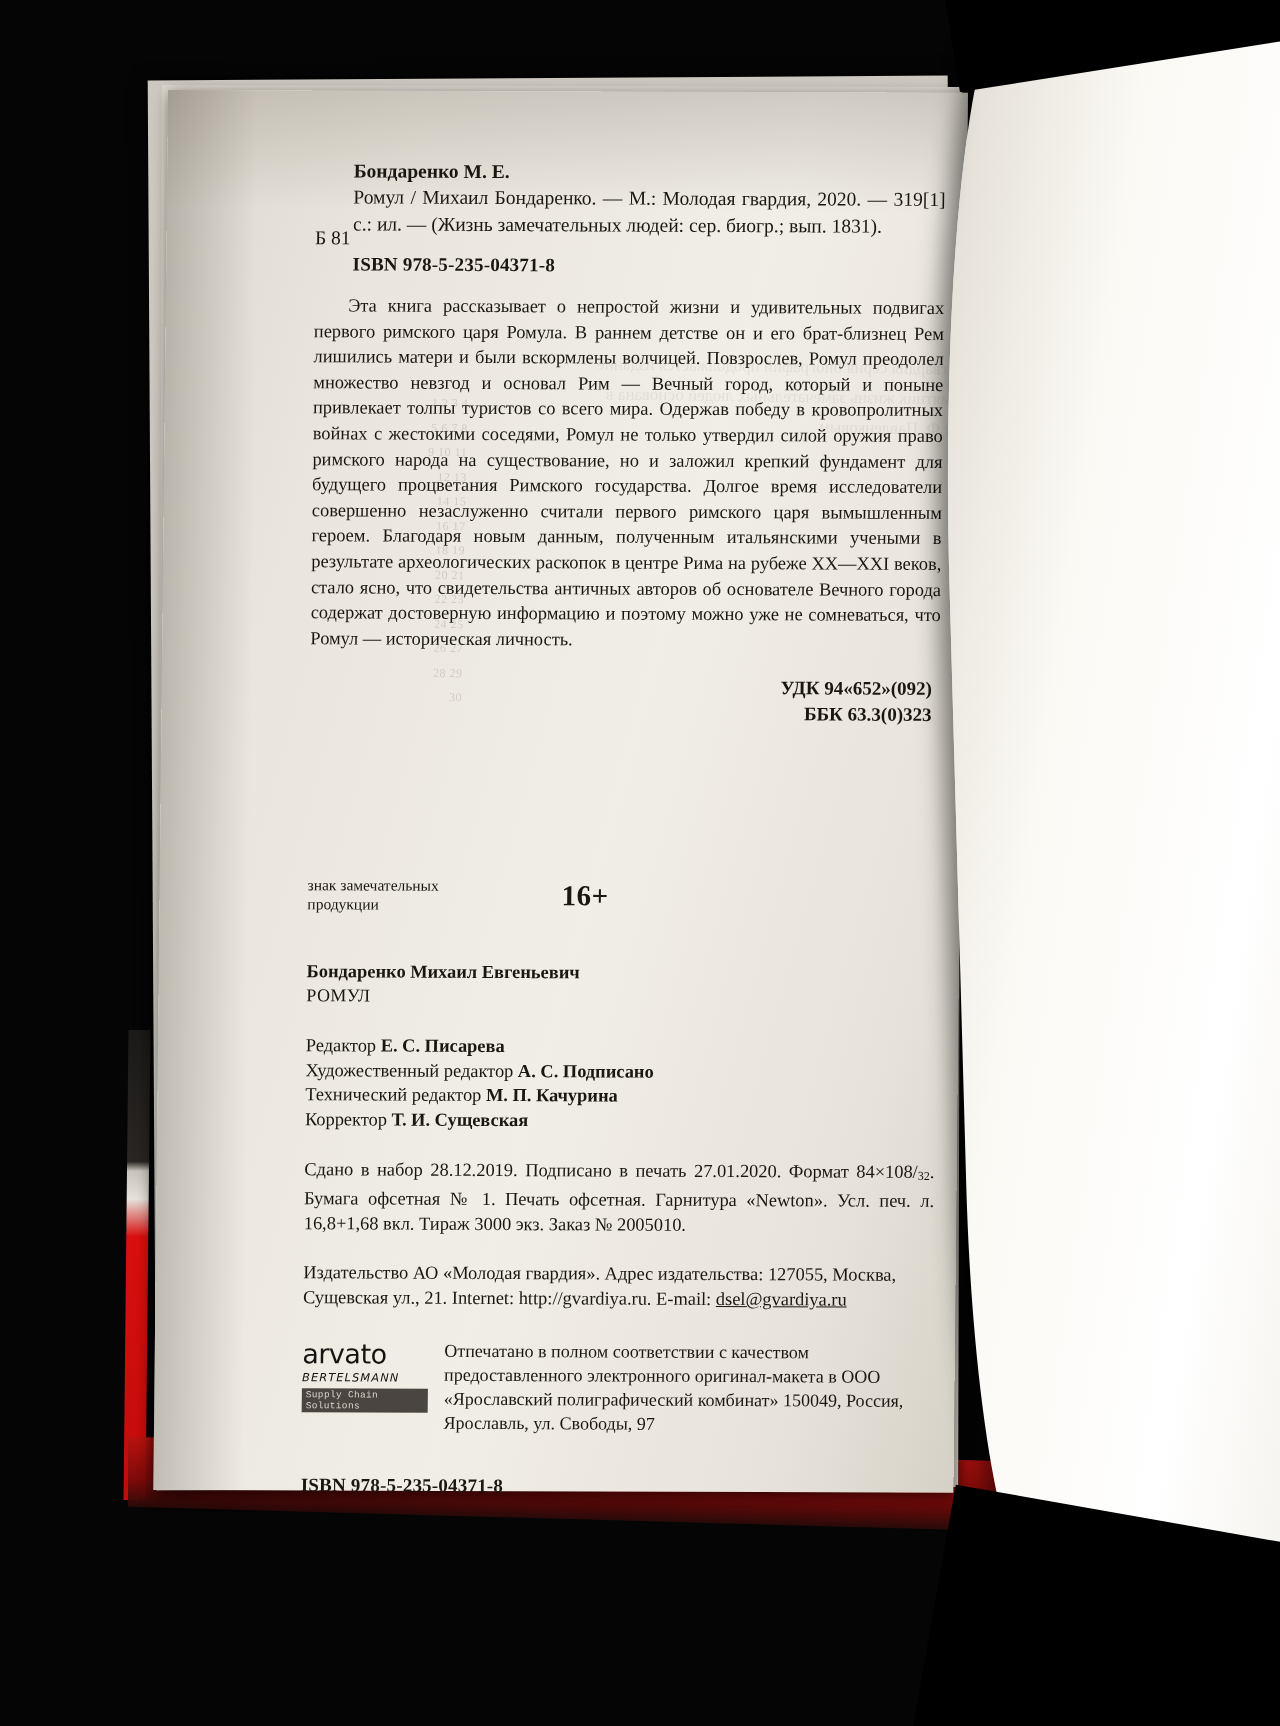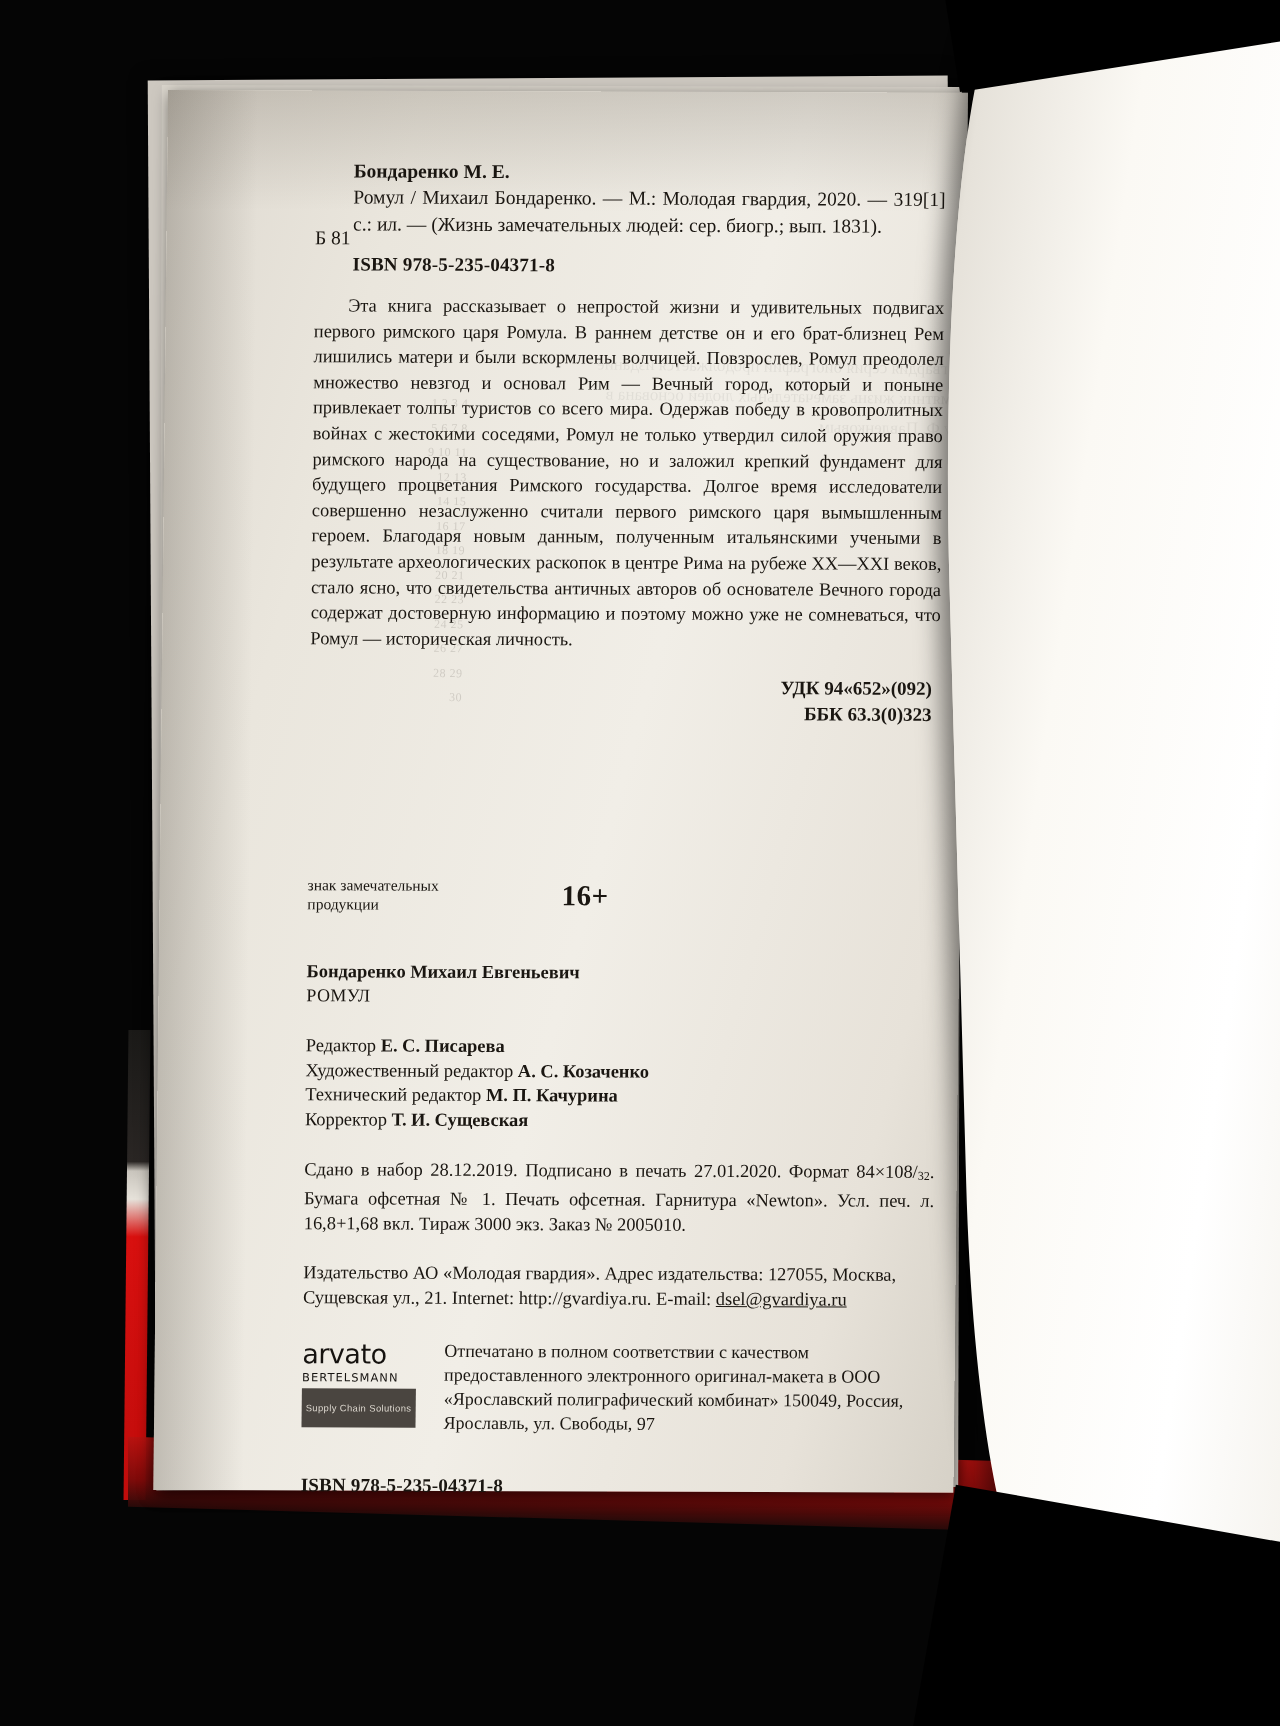--- a/index.html
+++ b/index.html
@@ -265,29 +265,30 @@
     letter-spacing: -0.5px;
     color: #15120f;
     line-height: 28px;
   }
   .arvato-sub {
     font-family: "DejaVu Sans", sans-serif;
     font-size: 11.4px;
     letter-spacing: 1.1px;
     color: #15120f;
     margin-top: 2px;
+    font-style: italic;
   }
   .arvato-bar {
     margin-top: 4px;
     background: #4a4540;
     color: #ded9d0;
-    font-family: Liberation Sans, sans-serif;
+    font-family: Liberation Mono, monospace;
     font-size: 9.4px;
     letter-spacing: .4px;
-    padding: 14px 4px;
+    padding: 1px 4px;
     display: inline-block;
   }
   .printer-text {
     font-size: 18px;
     line-height: 24px;
   }
 
   .isbn-bottom {
     margin-top: 40px;
     font-size: 19px;
@@ -334,21 +335,21 @@
       <div class="age-mark">16+</div>
     </div>
 
     <div class="colophon">
       <div class="name">Бондаренко Михаил Евгеньевич</div>
       <div class="work-title">РОМУЛ</div>
     </div>
 
     <div class="staff">
       <div><span>Редактор </span><b>Е. С. Писарева</b></div>
-      <div><span>Художественный редактор </span><b>А. С. Козаченко</b></div>
+      <div><span>Художественный редактор </span><b>А. С. Подписано</b></div>
       <div><span>Технический редактор </span><b>М. П. Качурина</b></div>
       <div><span>Корректор </span><b>Т. И. Сущевская</b></div>
     </div>
 
     <div class="print-info">
       <span>Сдано в набор 28.12.2019. Подписано в печать 27.01.2020. Формат 84×108/</span><sub>32</sub><span>. Бумага офсетная № 1. Печать офсетная. Гарнитура «Newton». Усл. печ. л. 16,8+1,68 вкл. Тираж 3000 экз. Заказ № 2005010.</span>
     </div>
 
     <div class="publisher">
       <span>Издательство АО «Молодая гвардия». Адрес издательства: 127055, Москва, Сущевская ул., 21. Internet: http://gvardiya.ru. E-mail: </span><u>dsel@gvardiya.ru</u>

